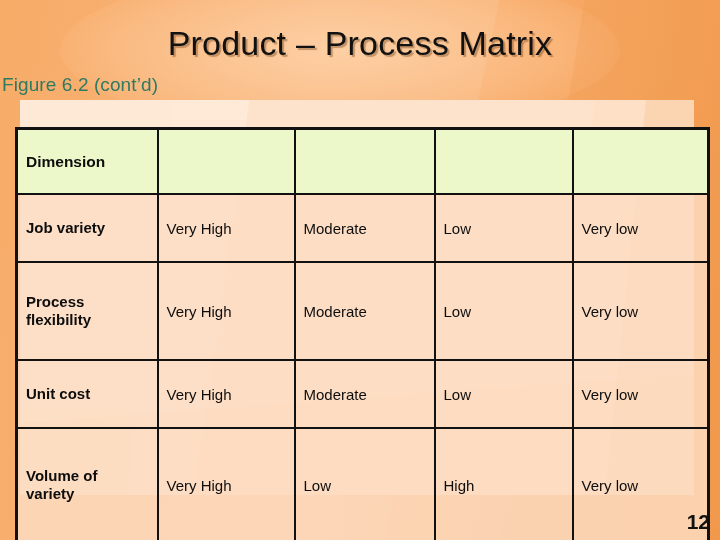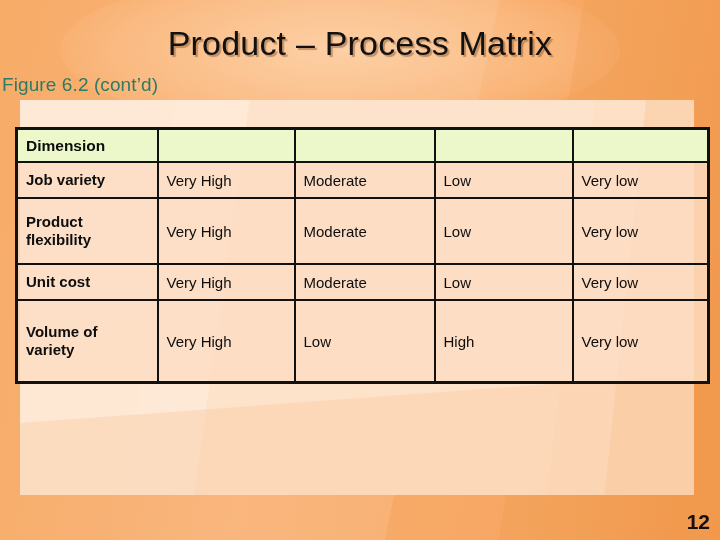--- a/index.html
+++ b/index.html
@@ -133,21 +133,21 @@
     left: 15px;
     top: 127px;
     width: 692px;
     border-collapse: collapse;
     table-layout: fixed;
     border: 3px solid #111111;
     background: transparent;
   }
   #matrix-table td, #matrix-table th {
     border: 2px solid #111111;
-    padding: 0 8px;
+    padding: 16px 8px;
     font-size: 15px;
     color: #0d0d0d;
     background: rgba(253,221,195,0.82);
     vertical-align: middle;
   }
   #matrix-table thead th {
     background: #ecf8c9;
     height: 31px;
     text-align: left;
     font-weight: bold;
@@ -223,21 +223,21 @@
     </thead>
     <tbody>
       <tr class="r-short">
         <td class="dim-label">Job variety</td>
         <td class="val">Very High</td>
         <td class="val">Moderate</td>
         <td class="val">Low</td>
         <td class="val">Very low</td>
       </tr>
       <tr class="r-tall">
-        <td class="dim-label">Product flexibility</td>
+        <td class="dim-label">Process flexibility</td>
         <td class="val">Very High</td>
         <td class="val">Moderate</td>
         <td class="val">Low</td>
         <td class="val">Very low</td>
       </tr>
       <tr class="r-short">
         <td class="dim-label">Unit cost</td>
         <td class="val">Very High</td>
         <td class="val">Moderate</td>
         <td class="val">Low</td>

